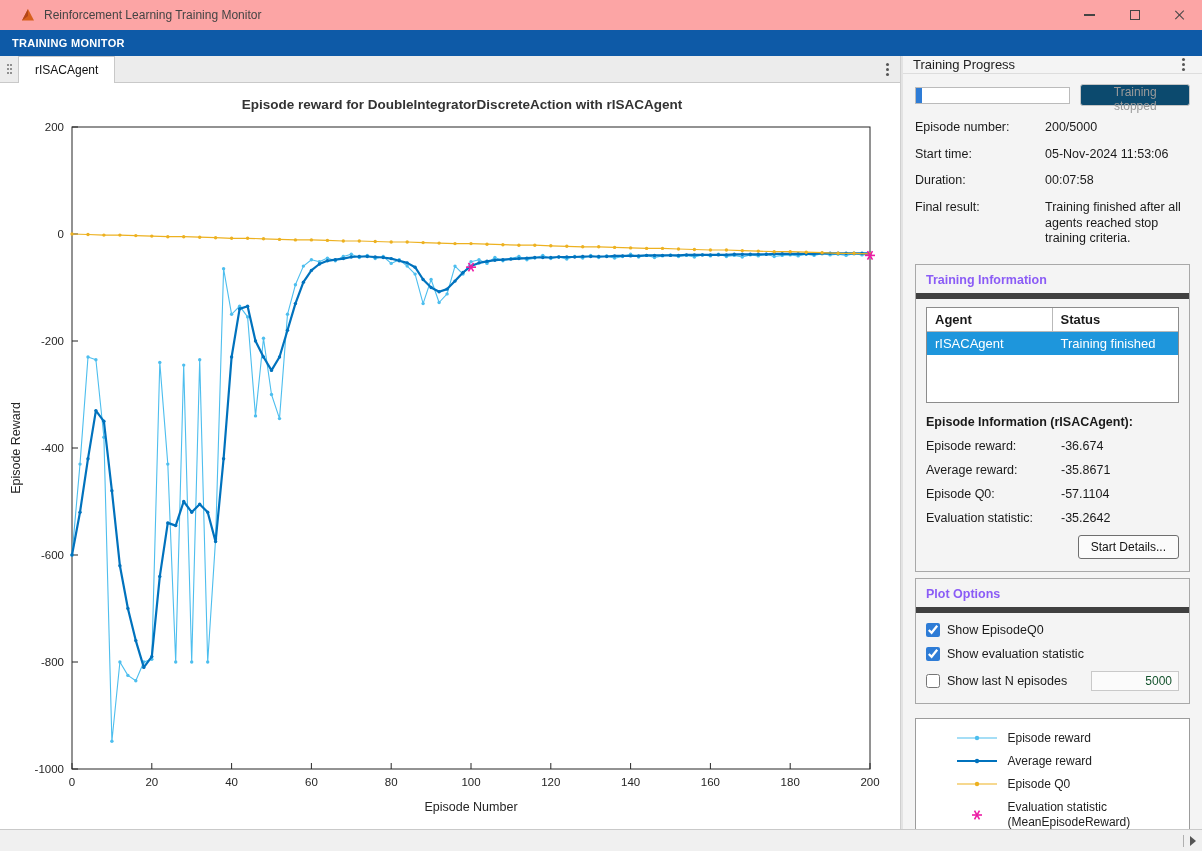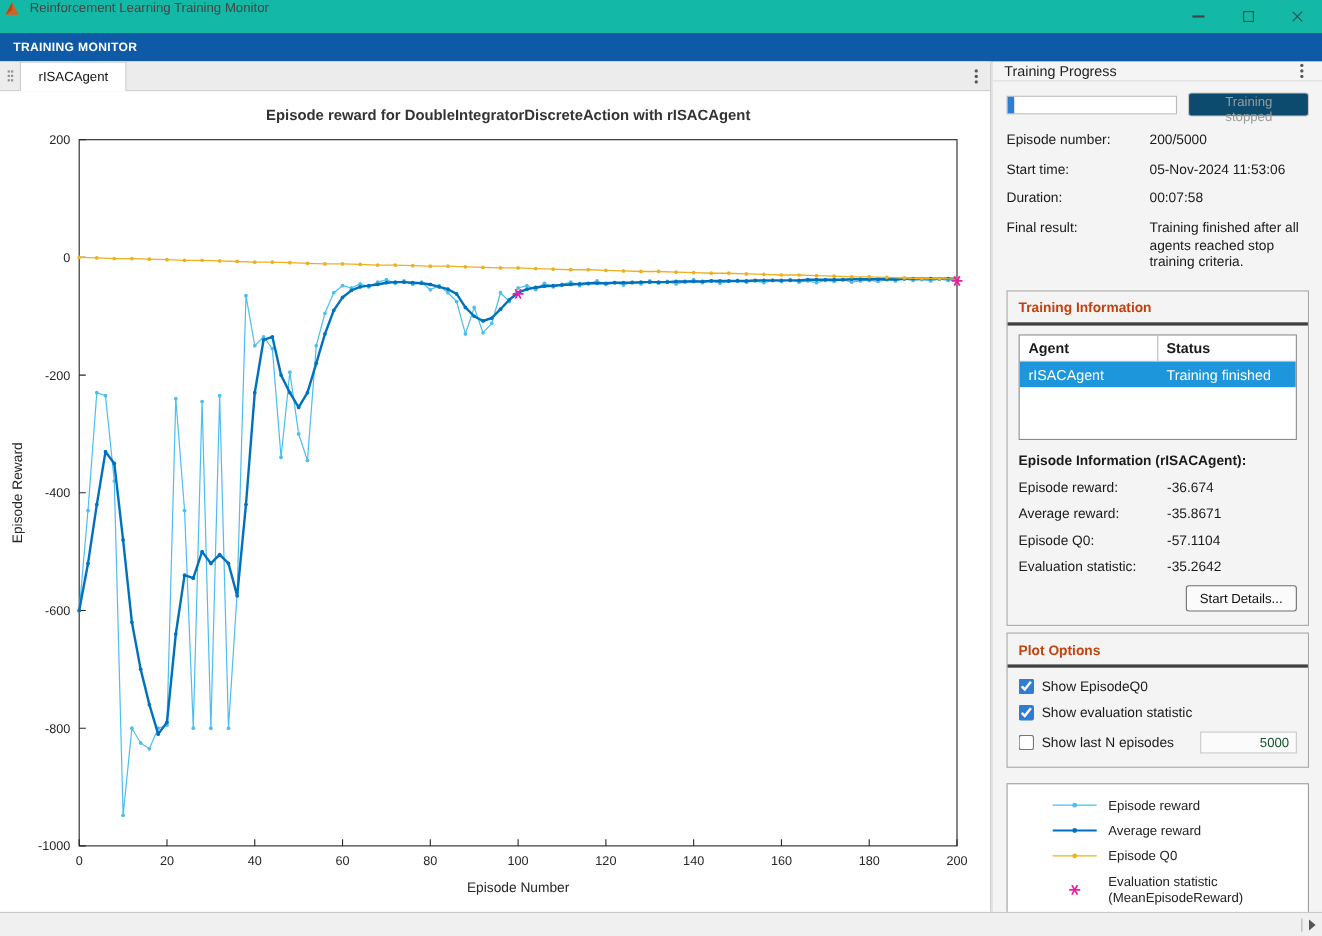--- a/index.html
+++ b/index.html
@@ -7,21 +7,21 @@
   body {
     font-family: "Liberation Sans", sans-serif;
     font-size: 12.5px;
     color: #1a1a1a;
     background: #fff;
     overflow: hidden;
   }
   .window { width:1202px; height:851px; display:flex; flex-direction:column; outline:1px solid #b5b5b5; }
 
   
-  .titlebar { height:30px; background:#14b8a6; display:flex; padding-left:3px; gap:8px; flex:none; }
+  .titlebar { height:30px; background:#fca5a5; display:flex; align-items:center; padding-left:20px; gap:8px; flex:none; }
   .titlebar .wtitle { font-size:12px; color:#444; flex:1; }
   .winbtns { display:flex; height:30px; }
   .winbtn { width:45px; height:30px; display:flex; align-items:center; justify-content:center; cursor:default; }
   .min-icon { width:11px; height:1.5px; background:#444; }
   .max-icon { width:10px; height:10px; border:1.3px solid #444; }
   .x-icon { position:relative; width:12px; height:12px; }
   .x-icon::before,.x-icon::after { content:""; position:absolute; left:5.3px; top:0; width:1.4px; height:12px; background:#444; }
   .x-icon::before { transform:rotate(45deg); }
   .x-icon::after  { transform:rotate(-45deg); }
 
@@ -57,21 +57,21 @@
   .progress-row { display:flex; align-items:center; gap:10px; margin-bottom:14px; }
   .pbar { width:158px; height:17px; background:#fff; border:1px solid #bbb; position:relative; }
   .pfill { position:absolute; left:0; top:0; bottom:0; background:var(--progress-fill,#2e7cd6); }
   .stop-btn { height:22px; padding:0 10px; background:#0c4a6e; border:1px solid #c6c6c6; border-radius:3px; color:#9a9a9a; font-size:12px; font-family:"Liberation Sans",sans-serif; }
 
   .kv-row { display:flex; margin-bottom:11px; line-height:1.25; }
   .kv-label { width:130px; flex:none; }
   .kv-value { flex:1; }
 
   .groupbox { border:1px solid #a8a8a8; padding:8px 10px 12px; margin-top:6px; }
-  .gb-title { font-weight:700; font-size:12.5px; color:#c2410c; padding-bottom:6px; border-bottom:3px solid #404040; margin:0 -10px 8px; padding-left:10px; }
+  .gb-title { font-weight:700; font-size:12.5px; color:#8b5cf6; padding-bottom:6px; border-bottom:6px solid #404040; margin:0 -10px 8px; padding-left:10px; }
 
   .ti-table { background:#fff; border:1px solid #8c8c8c; height:96px; font-size:13px; overflow:hidden; }
   .ti-head { display:grid; grid-template-columns:1fr 1fr; border-bottom:1px solid #b9b9b9; font-weight:700; }
   .ti-head > div { padding:4px 8px; }
   .ti-head > div:first-child { border-right:1px solid #b9b9b9; }
   .ti-row { display:grid; grid-template-columns:1fr 1fr; background:var(--selection,#1e96dc); color:#fff; }
   .ti-row > div { padding:4px 8px; }
 
   .ei-title { font-weight:700; font-size:12.5px; margin:12px 0 10px; }
   .ei-row { display:flex; margin-bottom:10px; }

